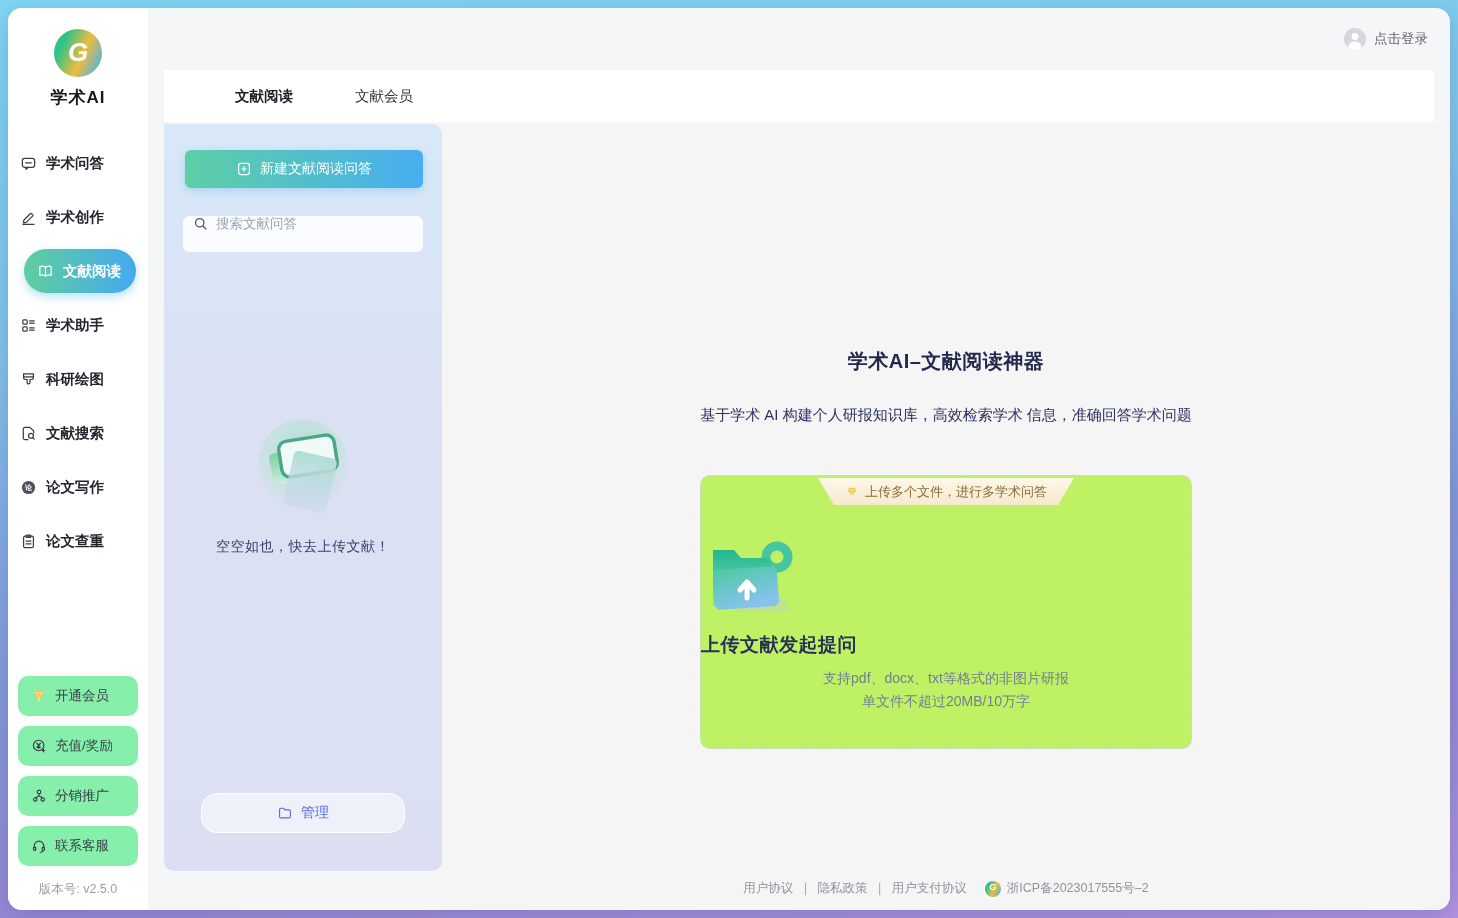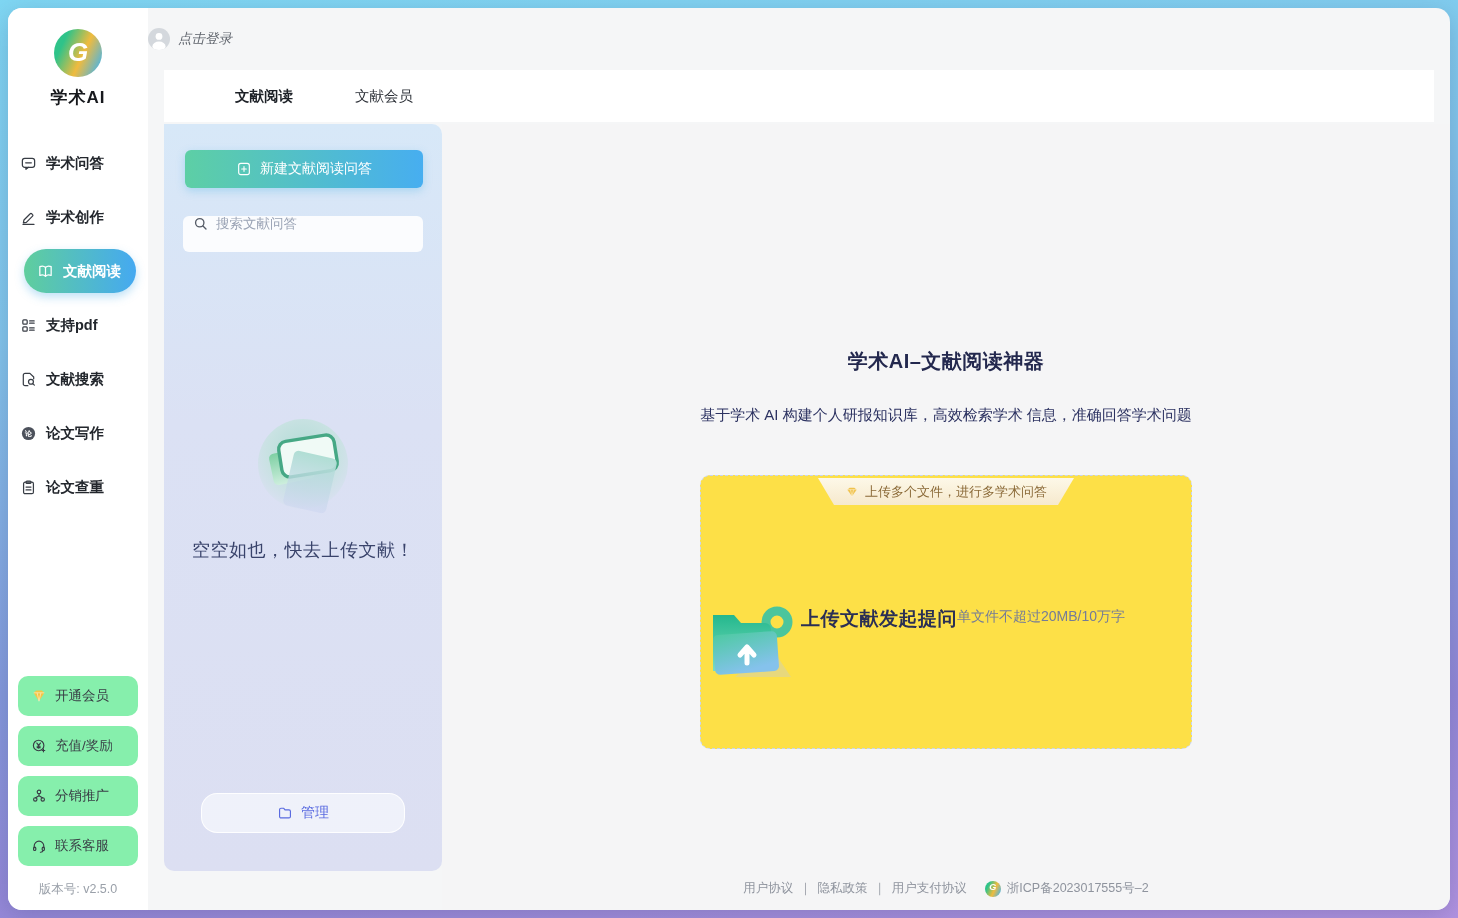--- a/index.html
+++ b/index.html
@@ -27,22 +27,22 @@
     background:linear-gradient(90deg,#5fce9d,#45a9f1); color:#fff;
     box-shadow:0 4px 10px rgba(70,170,230,.35); }
 
   .sidebar-bottom { margin-top:auto; padding-bottom:12px; display:flex; flex-direction:column; align-items:center; }
   .side-btn { width:120px; height:40px; margin:5px 0; border-radius:10px; background:#86efac;
     display:flex; align-items:center; padding-left:13px; gap:8px; font-size:13.5px; color:#393e45; cursor:pointer; }
   .version { margin-top:10px; font-size:12.5px; color:#9aa0a9; }
 
   
   .main-col { flex:1; display:flex; flex-direction:column; min-width:0; }
-  .topbar { height:62px; flex:none; display:flex; align-items:center; 
-    padding-right:37px; gap:8px;font-style:italic; }
+  .topbar { height:62px; flex:none; display:flex; align-items:center; justify-content:flex-end;
+    padding-right:22px; gap:8px; }
   .login { display:flex; align-items:center; gap:8px; cursor:pointer; }
   .login-label { font-size:13.5px; color:#60656d; }
 
   .tabbar { flex:none; height:52px; margin:0 16px 2px 16px; background:#fff;
     display:flex; align-items:center; padding-left:71px; gap:62px; }
   .tab { font-size:14.5px; color:#2d3138; cursor:pointer; }
   .tab.active { font-weight:700; color:#1d2127; }
 
   .content-row { flex:1; display:flex; min-height:0; }
 
@@ -53,34 +53,34 @@
   .new-btn { position:absolute; left:21px; top:26px; width:238px; height:38px; border:none; border-radius:6px;
     background:linear-gradient(90deg,#5dcfa5,#47aef0); color:#fff; font-size:14px;
     display:flex; align-items:center; justify-content:center; gap:8px; cursor:pointer;
     font-family:inherit; box-shadow:0 3px 8px rgba(80,180,230,.35); }
   .search-box { position:absolute; left:19px; top:92px; width:240px; height:36px; border-radius:6px;
     background:rgba(255,255,255,.88); display:flex; align-items:flex-start; padding:0 10px; gap:7px; }
   .search-box input { border:none; outline:none; background:transparent; flex:1; font-size:13.5px;
     color:#333a4a; font-family:inherit; }
   .search-box input::placeholder { color:#9aa3b5; }
   .empty-wrap { position:absolute; left:0; right:0; top:288px; display:flex; flex-direction:column; align-items:center; }
-  .empty-text { margin-top:14px; font-size:18px; color:#39436b; letter-spacing:.5px; }
+  .empty-text { margin-top:14px; font-size:14px; color:#39436b; letter-spacing:.5px; }
   .manage-btn { position:absolute; left:37px; bottom:38px; width:204px; height:40px; border-radius:16px;
     background:rgba(252,253,255,.6); border:1px solid rgba(255,255,255,.9);
     display:flex; align-items:center; justify-content:center; gap:8px;
     color:#5a6be0; font-size:14px; cursor:pointer; font-family:inherit; }
 
   
   .main-content { flex:1; background:#f5f5f6; display:flex; flex-direction:column; align-items:center; min-width:0; }
   .hero-title { margin-top:218px; font-size:20px; line-height:38px; font-weight:800; color:#23284e; letter-spacing:.5px; }
   .hero-subtitle { margin-top:24px; font-size:15px; line-height:21px; color:#2c3261; font-weight:500; }
 
-  .upload-card { margin-top:50px; width:492px; height:274px; background:#fde047;
+  .upload-card { margin-top:50px; width:492px; height:274px; background:#bef264;
     border:1px dashed #c8d5ee; border-radius:10px; position:relative;
-    display:flex; flex-direction:row; align-items:center; cursor:pointer; }
+    display:flex; flex-direction:column; cursor:pointer; }
   .card-badge { position:absolute; top:2px; left:50%; transform:translateX(-50%);
     height:27px; padding:0 27px; display:flex; align-items:center; gap:6px; white-space:nowrap;
     background:linear-gradient(180deg,#fdf8e8,#f6e9cd); color:#8b6a38; font-size:13px;
     clip-path:polygon(0 0,100% 0,calc(100% - 16px) 100%,16px 100%); }
   .card-title { margin-top:14px; font-size:19px; font-weight:700; color:#2a2f55; letter-spacing:.5px; }
   .card-desc { margin-top:9px; font-size:14px; line-height:23px; color:#757c97; text-align:center; }
   .card-illus { margin-top:64px; }
 
   
   .footer { margin-top:auto; margin-bottom:13px; display:flex; align-items:center; gap:6px;
@@ -130,21 +130,28 @@
       </div>
       <div class="menu-item">
         <svg width="17" height="17" viewBox="0 0 18 18" class="icon-stroke">
           <rect x="3" y="3" width="4.6" height="4.6" rx="1"></rect>
             <line x1="10.2" y1="4.2" x2="15" y2="4.2"></line>
             <line x1="10.2" y1="6.6" x2="15" y2="6.6"></line>
           <rect x="3" y="10.4" width="4.6" height="4.6" rx="1"></rect>
             <line x1="10.2" y1="11.6" x2="15" y2="11.6"></line>
             <line x1="10.2" y1="14" x2="15" y2="14"></line>
         </svg>
-        <span>支持pdf</span>
+        <span>学术助手</span>
+      </div>
+      <div class="menu-item">
+        <svg width="17" height="17" viewBox="0 0 18 18" class="icon-stroke">
+          <path d="M3.8 3 h10.4 v4 a2 2 0 0 1 -2 2 h-1.7 v3.2 a1.5 1.5 0 0 1 -3 0 V9 H5.8 a2 2 0 0 1 -2 -2 z"></path>
+          <line x1="3.8" y1="6.1" x2="14.2" y2="6.1"></line>
+        </svg>
+        <span>科研绘图</span>
       </div>
       <div class="menu-item">
         <svg width="17" height="17" viewBox="0 0 18 18" class="icon-stroke">
           <path d="M8.3 15.5 H5.3 a1.8 1.8 0 0 1 -1.8 -1.8 V4.3 a1.8 1.8 0 0 1 1.8 -1.8 h5.2 l4 3.8 v2"></path>
           <circle cx="11.6" cy="11.4" r="2.6"></circle>
             <line x1="13.5" y1="13.3" x2="15.2" y2="15"></line>
         </svg>
         <span>文献搜索</span>
       </div>
       <div class="menu-item">
@@ -307,20 +314,21 @@
             </defs>
             <path d="M34 72 L90 72 L70 42 Z" fill="#bcc8e2" opacity=".35"></path>
             <circle cx="76" cy="17" r="11" fill="none" stroke="#3cc2a4" stroke-width="9" opacity=".92"></circle>
             <path d="M12 10 h21 l7 8 h24 a6 6 0 0 1 6 6 v42 H12 Z" fill="url(#gb)"></path>
             <rect x="13" y="28" width="64" height="40" rx="5" fill="url(#gf)" transform="rotate(-4 45 48)"></rect>
             <path d="M46 58 V43 M39 50 L46 42 L53 50" stroke="#ffffff" stroke-width="5" fill="none" stroke-linecap="round" stroke-linejoin="round"></path>
           </svg>
 
           <div class="card-title">上传文献发起提问</div>
           <div class="card-desc">
+            <div>支持pdf、docx、txt等格式的非图片研报</div>
             <div>单文件不超过20MB/10万字</div>
           </div>
         </div>
 
         <div class="footer">
           <span class="link">用户协议</span>
           <span>｜</span>
           <span class="link">隐私政策</span>
           <span>｜</span>
           <span class="link">用户支付协议</span>

